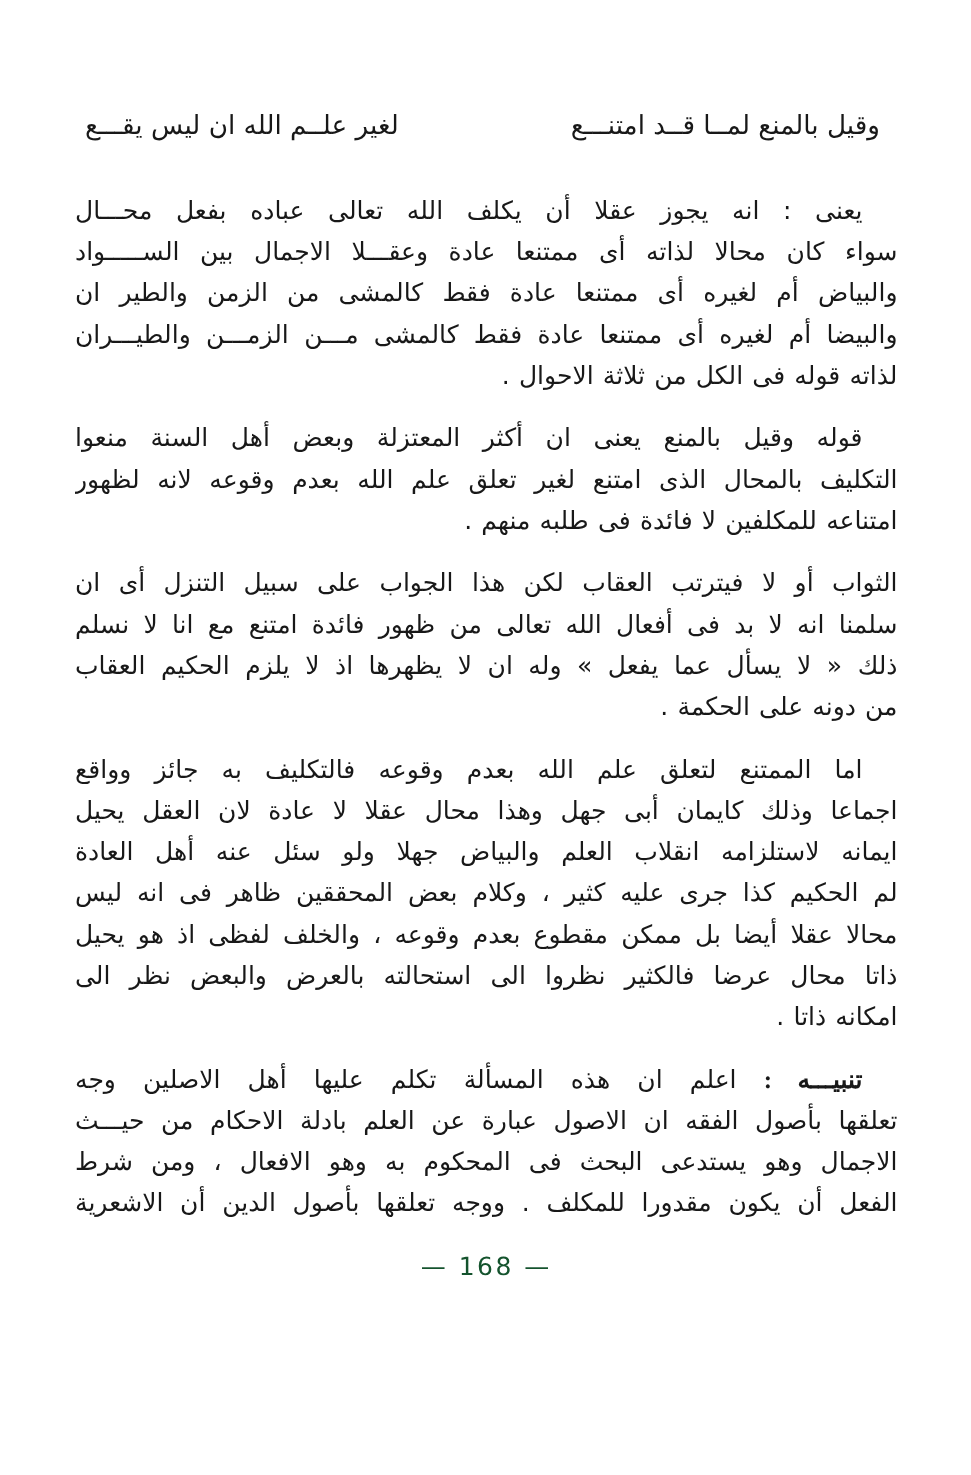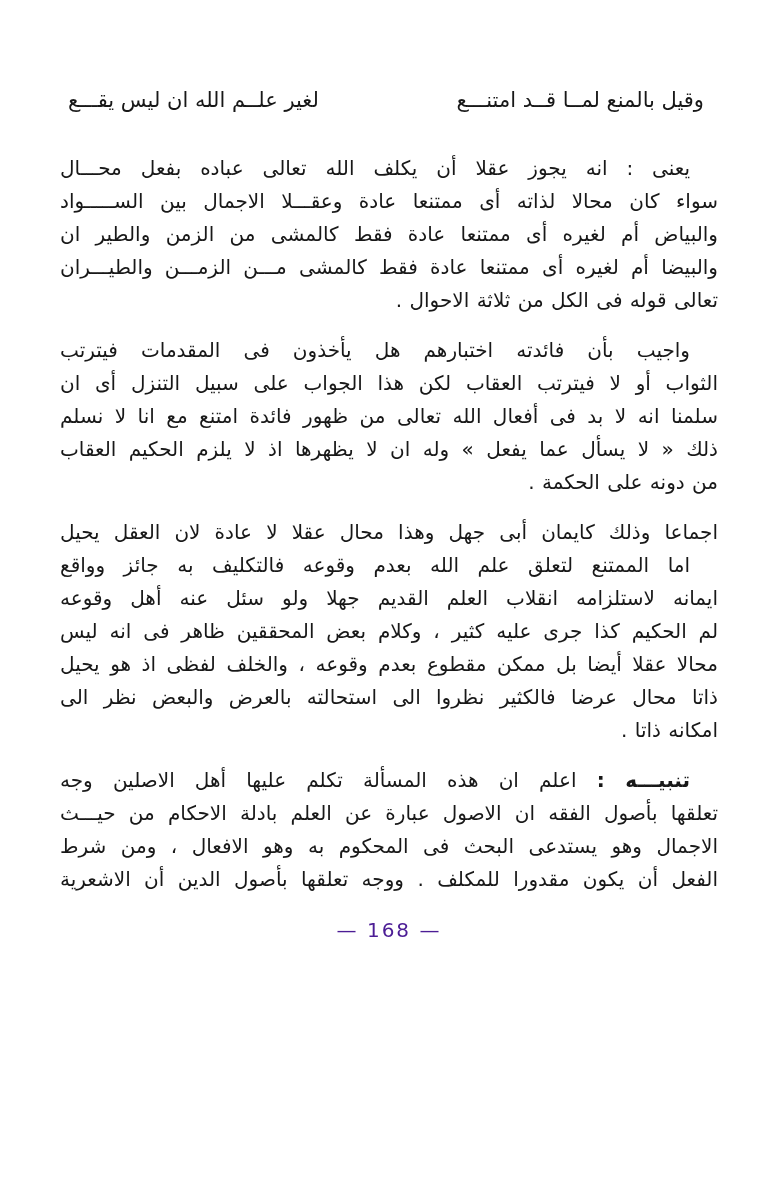--- a/index.html
+++ b/index.html
@@ -55,62 +55,67 @@
   .line.open {
     text-indent: 28px;
   }
   .line.close {
     text-align-last: right;
     -moz-text-align-last: right;
   }
   .tanbih-lead {
     font-weight: bold;
     letter-spacing: 0.5px;
+    font-family: Liberation Serif, serif;
   }
   .page-number {
     margin-top: 22px;
     text-align: center;
     font-size: 20px;
     direction: ltr;
     letter-spacing: 2px;
-    color: #4c1d95;
+    color: #14532d;
   }
 </style>
 </head>
 <body>
 
 <div class="sheet">
   <div class="text-block">
 
     <div class="verse">
       <span>وقيل بالمنع لمــا قــد امتنـــع</span>
       <span>لغير علــم الله ان ليس يقـــع</span>
     </div>
 
     <div class="para">
       <div class="line open">يعنى : انه يجوز عقلا أن يكلف الله تعالى عباده بفعل محـــال</div>
       <div class="line">سواء كان محالا لذاته أى ممتنعا عادة وعقـــلا الاجمال بين الســـــواد</div>
       <div class="line">والبياض أم لغيره أى ممتنعا عادة فقط كالمشى من الزمن والطير ان</div>
       <div class="line">والبيضا أم لغيره أى ممتنعا عادة فقط كالمشى مـــن الزمـــن والطيـــران</div>
-      <div class="line close">تعالى قوله فى الكل من ثلاثة الاحوال .</div>
+      <div class="line close">لذاته قوله فى الكل من ثلاثة الاحوال .</div>
     </div>
 
+    <div class="para">
+      <div class="line open">قوله وقيل بالمنع يعنى ان أكثر المعتزلة وبعض أهل السنة منعوا</div>
+      <div class="line">التكليف بالمحال الذى امتنع لغير تعلق علم الله بعدم وقوعه لانه لظهور</div>
+      <div class="line close">امتناعه للمكلفين لا فائدة فى طلبه منهم .</div>
+    </div>
 
     <div class="para">
-      <div class="line open">واجيب بأن فائدته اختبارهم هل يأخذون فى المقدمات فيترتب</div>
       <div class="line">الثواب أو لا فيترتب العقاب لكن هذا الجواب على سبيل التنزل أى ان</div>
       <div class="line">سلمنا انه لا بد فى أفعال الله تعالى من ظهور فائدة امتنع مع انا لا نسلم</div>
       <div class="line">ذلك « لا يسأل عما يفعل » وله ان لا يظهرها اذ لا يلزم الحكيم العقاب</div>
       <div class="line close">من دونه على الحكمة .</div>
     </div>
 
     <div class="para">
+      <div class="line open">اما الممتنع لتعلق علم الله بعدم وقوعه فالتكليف به جائز وواقع</div>
       <div class="line">اجماعا وذلك كايمان أبى جهل وهذا محال عقلا لا عادة لان العقل يحيل</div>
-      <div class="line open">اما الممتنع لتعلق علم الله بعدم وقوعه فالتكليف به جائز وواقع</div>
-      <div class="line">ايمانه لاستلزامه انقلاب العلم القديم جهلا ولو سئل عنه أهل وقوعه</div>
+      <div class="line">ايمانه لاستلزامه انقلاب العلم والبياض جهلا ولو سئل عنه أهل العادة</div>
       <div class="line">لم الحكيم كذا جرى عليه كثير ، وكلام بعض المحققين ظاهر فى انه ليس</div>
       <div class="line">محالا عقلا أيضا بل ممكن مقطوع بعدم وقوعه ، والخلف لفظى اذ هو يحيل</div>
       <div class="line">ذاتا محال عرضا فالكثير نظروا الى استحالته بالعرض والبعض نظر الى</div>
       <div class="line close">امكانه ذاتا .</div>
     </div>
 
     <div class="para">
       <div class="line open">
         <span class="tanbih-lead">تنبيـــه :</span>
         <span>اعلم ان هذه المسألة تكلم عليها أهل الاصلين وجه</span>

